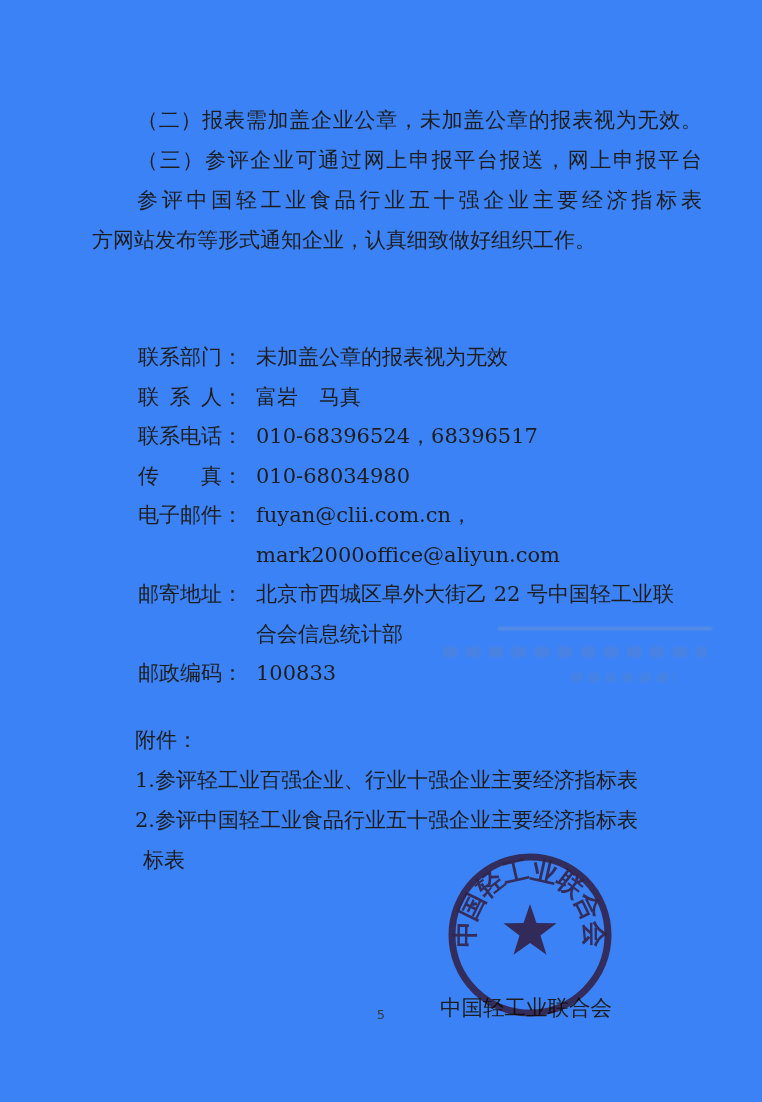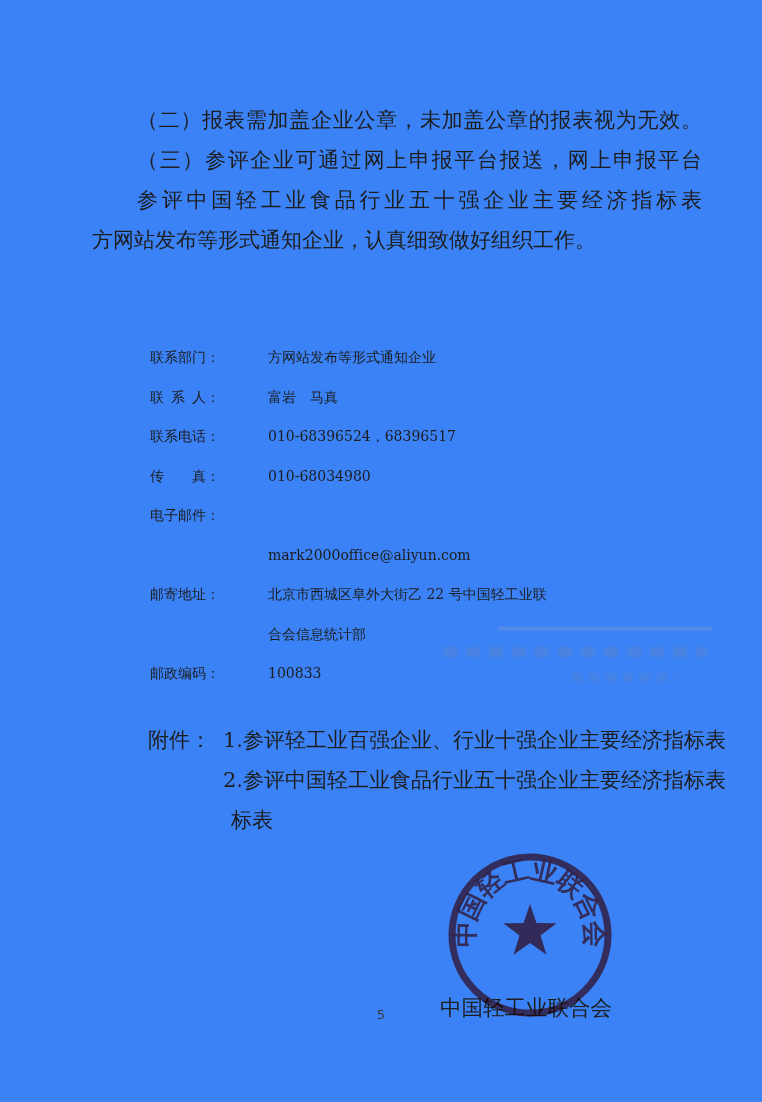--- a/index.html
+++ b/index.html
@@ -14,30 +14,30 @@
   
   .body-text{
     position:absolute;left:92px;top:100px;width:610px;
     font-size:21px;line-height:40px;
   }
   .body-text p{margin:0;white-space:pre-wrap;}
   .ind{text-indent:45px;}
   .full{text-align:justify;text-align-last:justify;}
   
   .contact{
-    position:absolute;left:150px;top:338px;width:575px;
-    font-size:14px;line-height:39.5px;
+    position:absolute;left:138px;top:338px;width:575px;
+    font-size:21px;line-height:39.5px;
   }
   .c-row{display:flex;}
   .c-label{flex:0 0 118px;white-space:pre;}
   .c-value{white-space:pre;}
   
   .attachments{
-    position:absolute;left:148px;top:720px;width:575px;
-    font-size:21px;line-height:40px;display:flex;align-items:flex-start;
+    position:absolute;left:135px;top:720px;width:575px;
+    font-size:21px;line-height:40px;display:flex;align-items:flex-start;flex-direction:column;
   }
   .att-label{flex:0 0 auto;margin-right:12px;white-space:pre;}
   .att-items{flex:1;}
   .att-items div{white-space:pre;}
   .att-cont{padding-left:8px;}
   
   .signature{
     position:absolute;left:440px;top:915px;
     font-size:21.5px;line-height:37px;white-space:pre;
   }
@@ -70,36 +70,37 @@
   <div class="body-text">
     <p class="ind full">（二）报表需加盖企业公章，未加盖公章的报表视为无效。</p>
     <p class="ind full">（三）参评企业可通过网上申报平台报送，网上申报平台</p>
     <p class="ind full">参评中国轻工业食品行业五十强企业主要经济指标表</p>
     <p>方网站发布等形式通知企业，认真细致做好组织工作。</p>
   </div>
 
   <div class="contact">
     <div class="c-row">
       <span class="c-label">联系部门：</span>
-      <span class="c-value">方网站发布等形式通知企业</span>
+      <span class="c-value">未加盖公章的报表视为无效</span>
     </div>
     <div class="c-row">
       <span class="c-label">联 系 人：</span>
       <span class="c-value">富岩　马真</span>
     </div>
     <div class="c-row">
       <span class="c-label">联系电话：</span>
       <span class="c-value">010-68396524，68396517</span>
     </div>
     <div class="c-row">
       <span class="c-label">传　　真：</span>
       <span class="c-value">010-68034980</span>
     </div>
     <div class="c-row">
       <span class="c-label">电子邮件：</span>
+      <span class="c-value">fuyan@clii.com.cn，</span>
     </div>
     <div class="c-row">
       <span class="c-label"></span>
       <span class="c-value">mark2000office@aliyun.com</span>
     </div>
     <div class="c-row">
       <span class="c-label">邮寄地址：</span>
       <span class="c-value">北京市西城区阜外大街乙 22 号中国轻工业联</span>
     </div>
     <div class="c-row">

